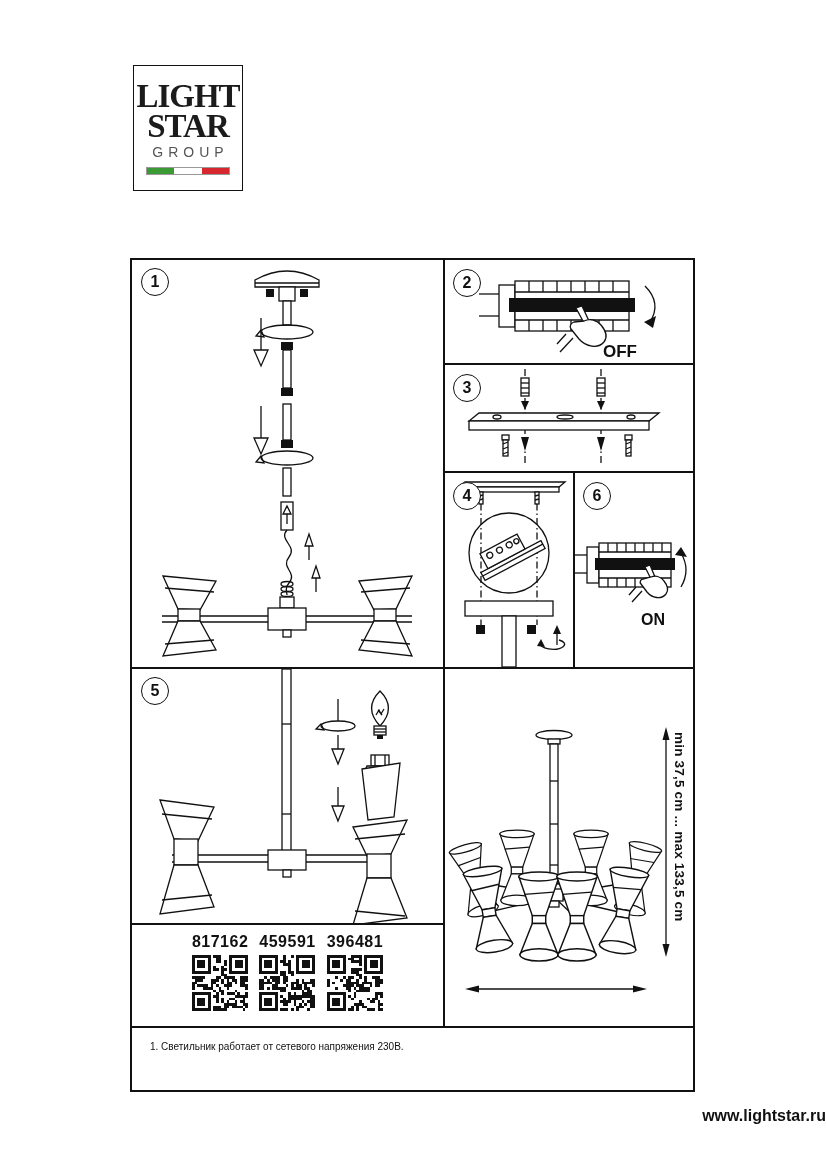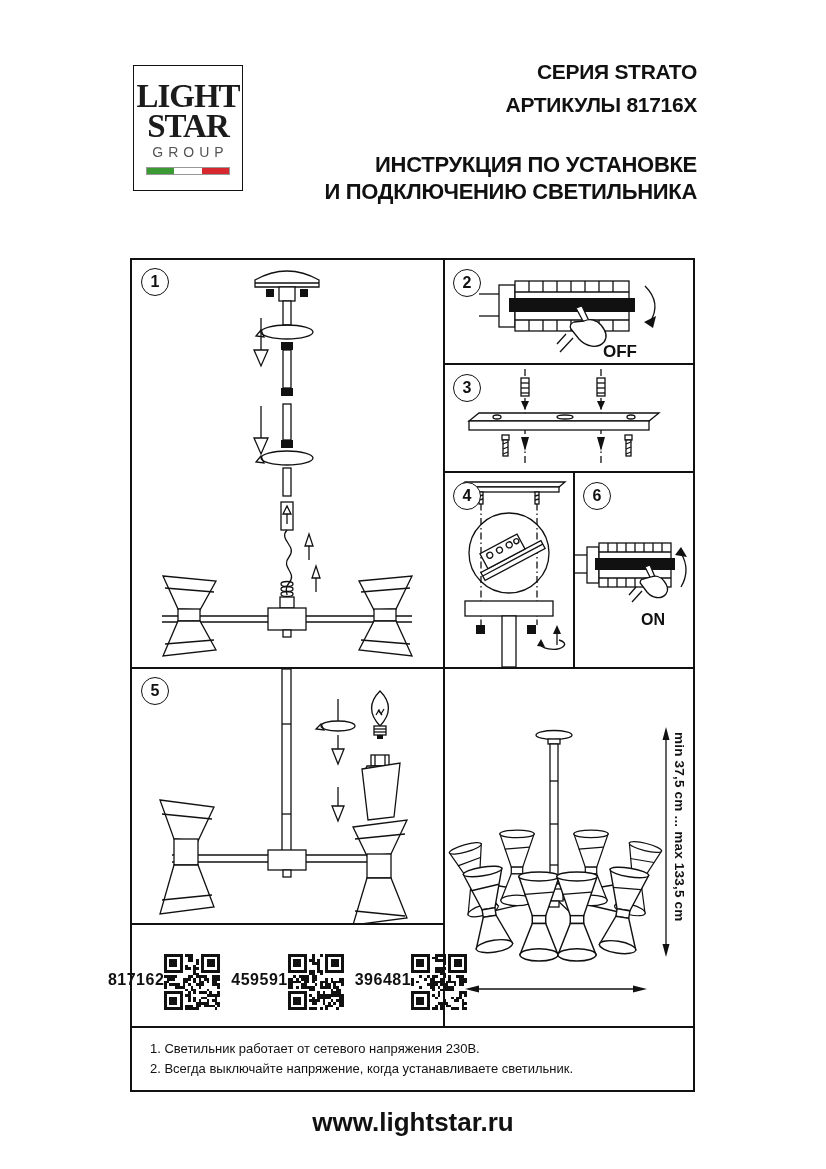--- a/index.html
+++ b/index.html
@@ -23,58 +23,50 @@
   .sep{position:absolute;background:#111;}
   .panel{position:absolute;}
   .badge{position:absolute;width:28px;height:28px;border:1.6px solid #111;border-radius:50%;
          display:flex;align-items:center;justify-content:center;font-size:16px;font-weight:bold;box-sizing:border-box;background:#fff;}
   svg .ln{stroke:#111;fill:none;stroke-width:1.3;}
   svg .wh{stroke:#111;fill:#fff;stroke-width:1.3;}
   svg .bk{fill:#111;stroke:none;}
   svg text{font-family:"Liberation Sans",sans-serif;fill:#111;}
   
   .qr-row{position:absolute;left:0;top:665px;width:311px;height:101px;display:flex;justify-content:center;gap:11px;padding-top:8px;box-sizing:border-box;}
-  .qr-item{display:flex;align-items:center;}
+  .qr-item{display:flex;flex-direction:column;align-items:center;}
   .qr-label{font-size:16px;font-weight:bold;letter-spacing:.5px;}
   .qr-box{width:56px;height:56px;margin-top:4px;}
   .qr-box svg{width:100%;height:100%;}
   
   .dim-v{position:absolute;left:540px;top:472px;height:215px;display:flex;align-items:center;
          writing-mode:vertical-rl;font-size:13.5px;font-weight:bold;letter-spacing:.2px;}
   .dim-d{position:absolute;left:313px;top:703px;width:248px;text-align:center;font-size:16px;font-weight:bold;}
   
   .notes{position:absolute;left:0;top:768px;width:561px;height:62px;padding:11px 0 0 18px;box-sizing:border-box;}
-  .note{font-size:13px;line-height:1.5;}
+  .note{font-size:10px;line-height:1.5;}
   
-  .footer{position:absolute;left:0;top:1107px;width:826px;text-align:center;font-size:26px;font-weight:bold;}
+  .footer{position:absolute;left:0;top:1107px;width:826px;text-align:right;font-size:16px;font-weight:bold;}
 </style>
 </head>
 <body>
 
 <div id="sheet">
 
   <div class="logo-box">
     <div class="logo-word first">LIGHT</div>
     <div class="logo-word">STAR</div>
     <div class="logo-group">GROUP</div>
     <div class="flag">
       <span style="background: rgb(60, 154, 53);"></span>
       <span style="background: rgb(255, 255, 255);"></span>
       <span style="background: rgb(215, 40, 47);"></span>
     </div>
   </div>
 
-  <div class="header-block">
-    <div class="hdr-series">СЕРИЯ STRATO</div>
-    <div class="hdr-articles">АРТИКУЛЫ 81716X</div>
-    <div class="hdr-title">
-      <div>ИНСТРУКЦИЯ ПО УСТАНОВКЕ</div>
-      <div>И ПОДКЛЮЧЕНИЮ СВЕТИЛЬНИКА</div>
-    </div>
-  </div>
 
   <div class="frame">
 
     <div class="sep" style="left:311px;top:0;width:2px;height:768px;"></div>
     <div class="sep" style="left:0;top:407px;width:311px;height:2px;"></div>
     <div class="sep" style="left:0;top:663px;width:311px;height:2px;"></div>
     <div class="sep" style="left:313px;top:103px;width:248px;height:2px;"></div>
     <div class="sep" style="left:313px;top:211px;width:248px;height:2px;"></div>
     <div class="sep" style="left:441px;top:213px;width:2px;height:194px;"></div>
     <div class="sep" style="left:313px;top:407px;width:248px;height:2px;"></div>
@@ -832,19 +824,18 @@
           <line class="ln" x1="24" y1="320" x2="198" y2="320"></line>
           <path class="bk" d="M20,320 L34,316.5 L34,323.5 Z"></path>
           <path class="bk" d="M202,320 L188,316.5 L188,323.5 Z"></path>
         </g>
       </svg>
     </div>
     <div class="dim-v">min 37,5 cm ... max 133,5 cm</div>
 
     <div class="notes">
       <div class="note">1. Светильник работает от сетевого напряжения 230В.</div>
-      <div class="note">2. Всегда выключайте напряжение, когда устанавливаете светильник.</div>
     </div>
   </div>
 
   <div class="footer">www.lightstar.ru</div>
 
 </div>
 
 </body></html>

